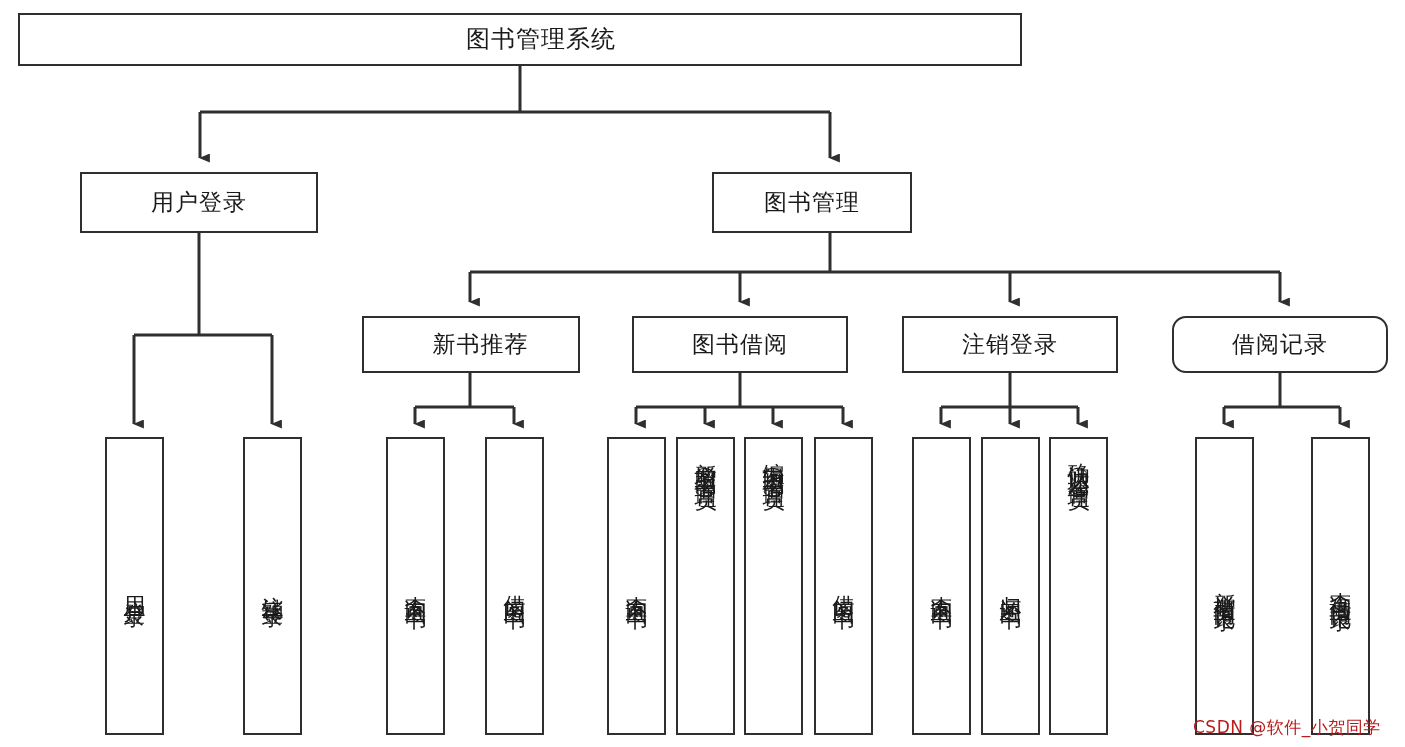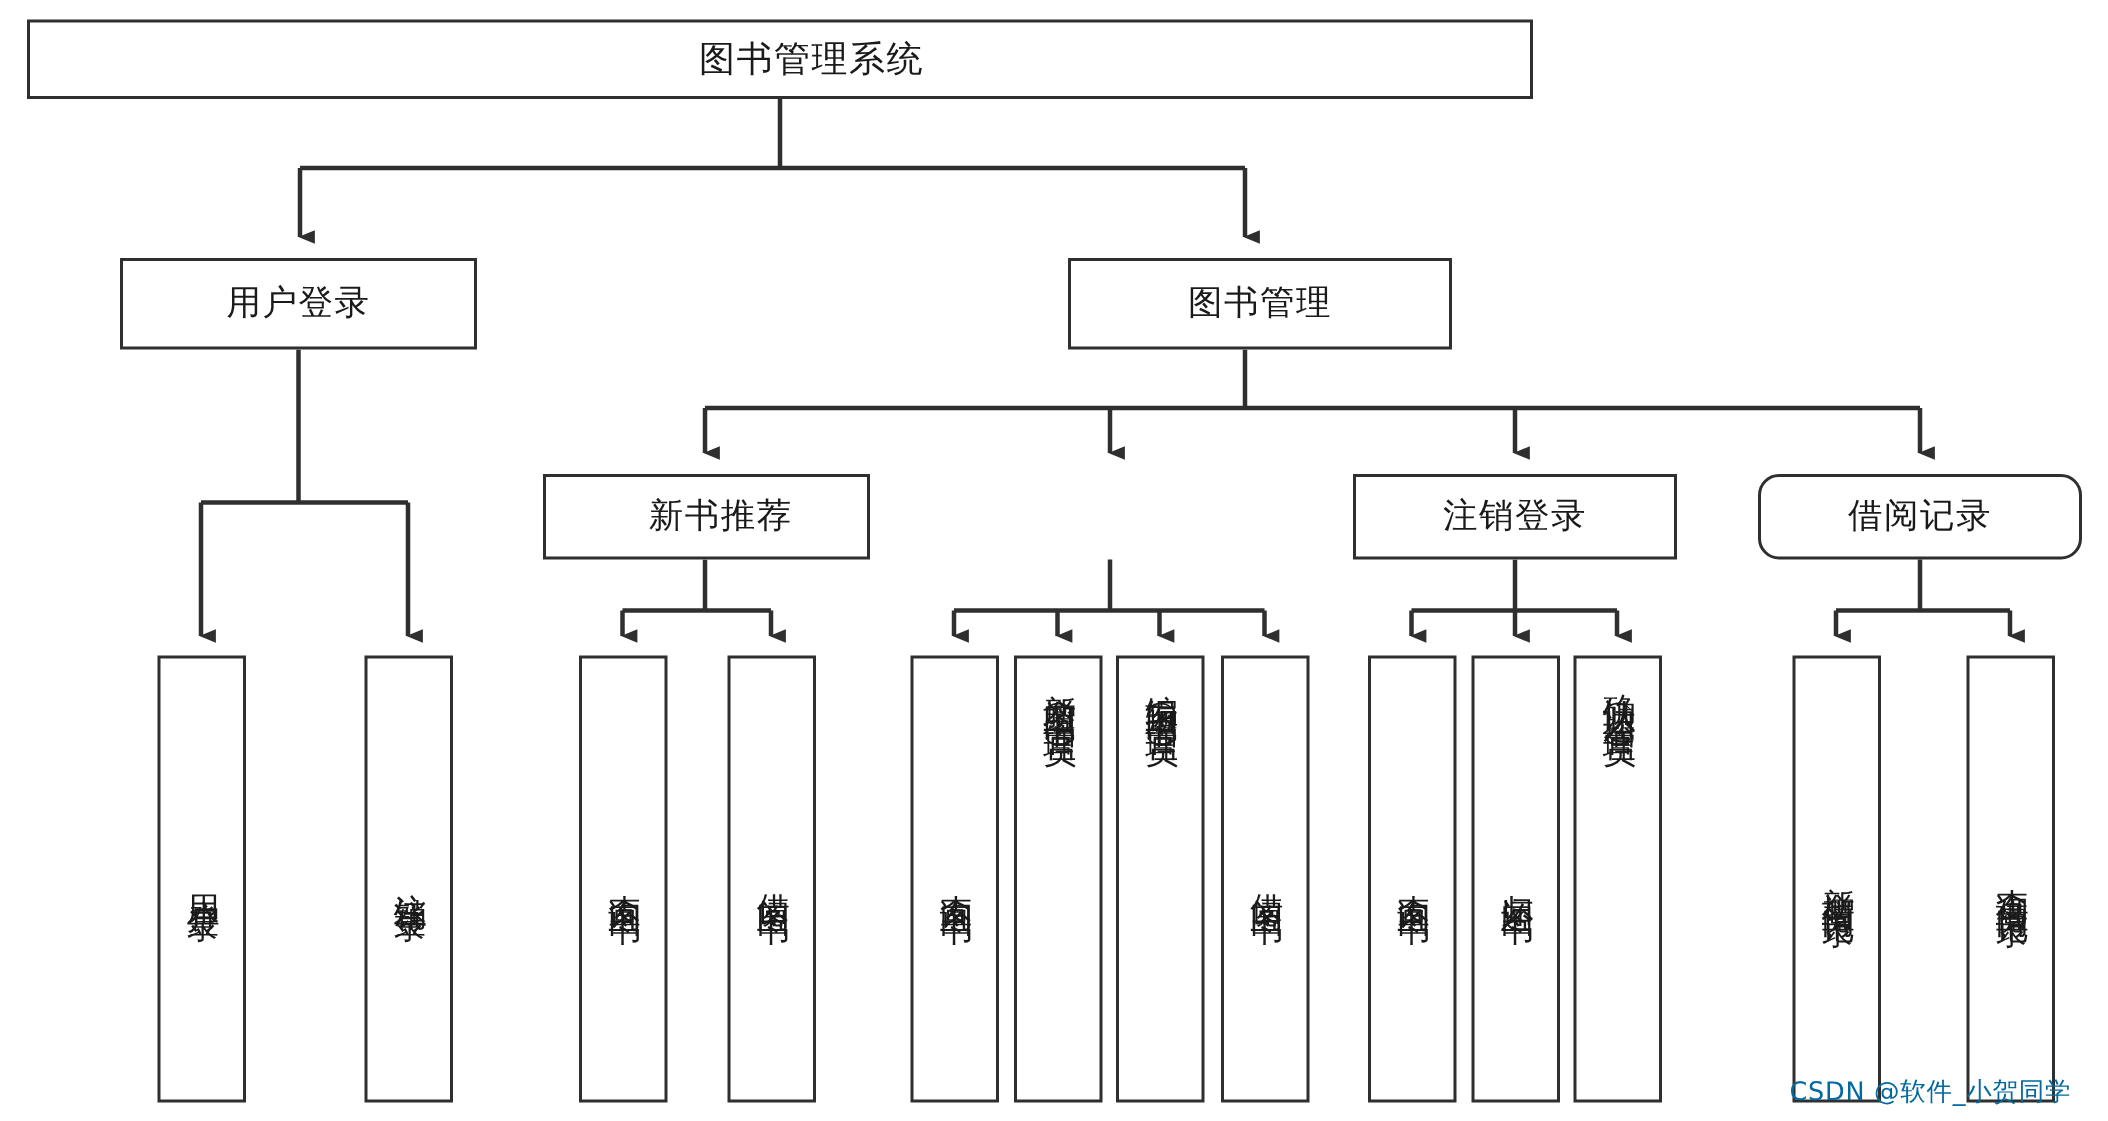--- a/index.html
+++ b/index.html
@@ -62,21 +62,21 @@
     letter-spacing: 4px;
     line-height: 1;
   }
   .node.vert.mid {
     align-items: center;
     padding-top: 0;
   }
   .watermark {
     position: absolute;
     font-size: 17px;
-    color: #0369a1;
+    color: #b91c1c;
     white-space: nowrap;
     letter-spacing: 0.5px;
   }
 </style>
 </head>
 <body>
 
 <div id="canvas">
 
   <svg class="connectors" viewBox="0 0 1405 747">
@@ -129,27 +129,30 @@
     </g>
   </svg>
 
   <div class="node horiz root" style="left:18px; top:13px; width:1004px; height:53px;padding-left:42px;">
     <span class="label">图书管理系统</span>
   </div>
 
   <div class="node horiz" style="left:80px; top:172px; width:238px; height:61px;">
     <span class="label">用户登录</span>
   </div>
-  <div class="node horiz" style="left:712px; top:172px; width:256px; height:61px;">
+  <div class="node horiz" style="left:712px; top:172px; width:200px; height:61px;">
     <span class="label">图书管理</span>
   </div>
 
   <div class="node horiz" style="left:362px; top:316px; width:218px; height:57px;padding-left:19px;">
     <span class="label">新书推荐</span>
   </div>
+  <div class="node horiz" style="left:632px; top:316px; width:216px; height:57px;">
+    <span class="label">图书借阅</span>
+  </div>
   <div class="node horiz" style="left:902px; top:316px; width:216px; height:57px;">
     <span class="label">注销登录</span>
   </div>
   <div class="node horiz" style="left:1172px; top:316px; width:216px; height:57px;border-radius:14px;">
     <span class="label">借阅记录</span>
   </div>
 
   <div class="node vert mid" style="left:105px; top:437px; width:59px; height:298px;">
     <span class="label">用户登录</span>
   </div>

